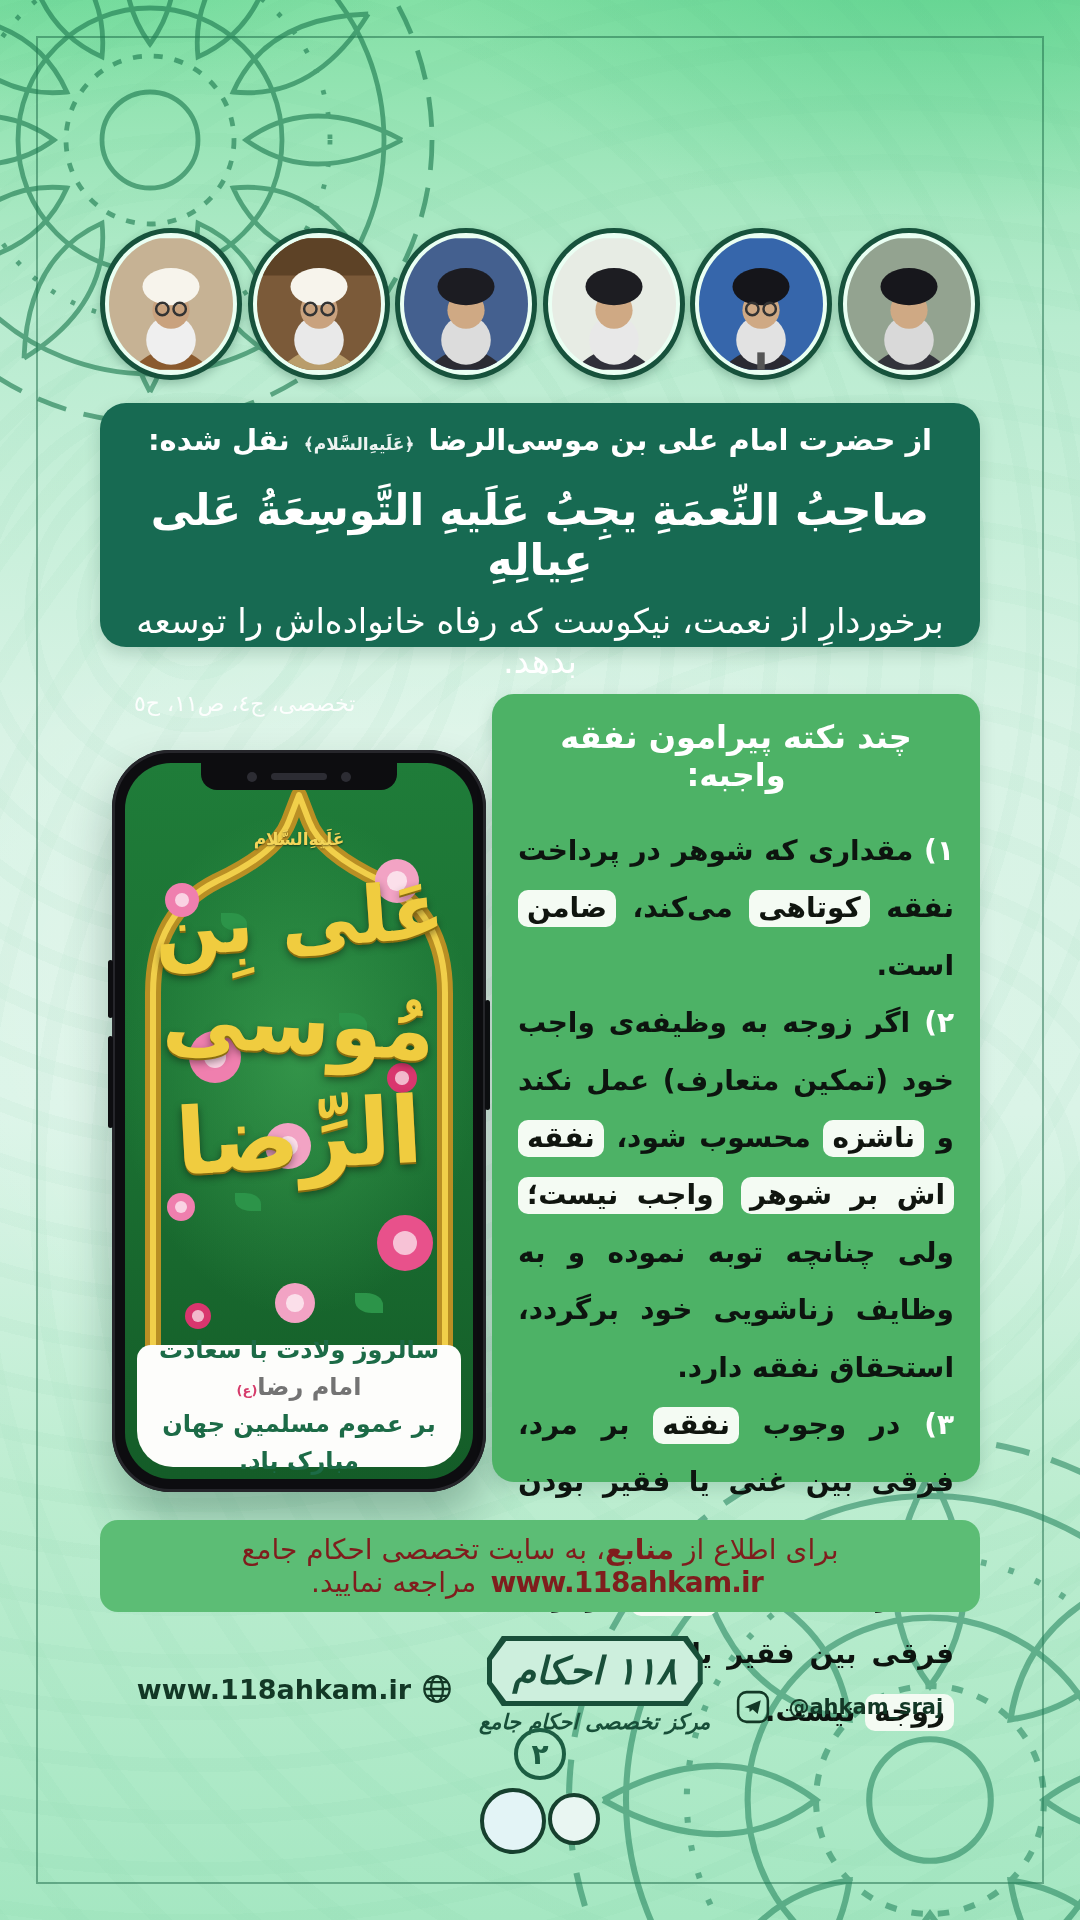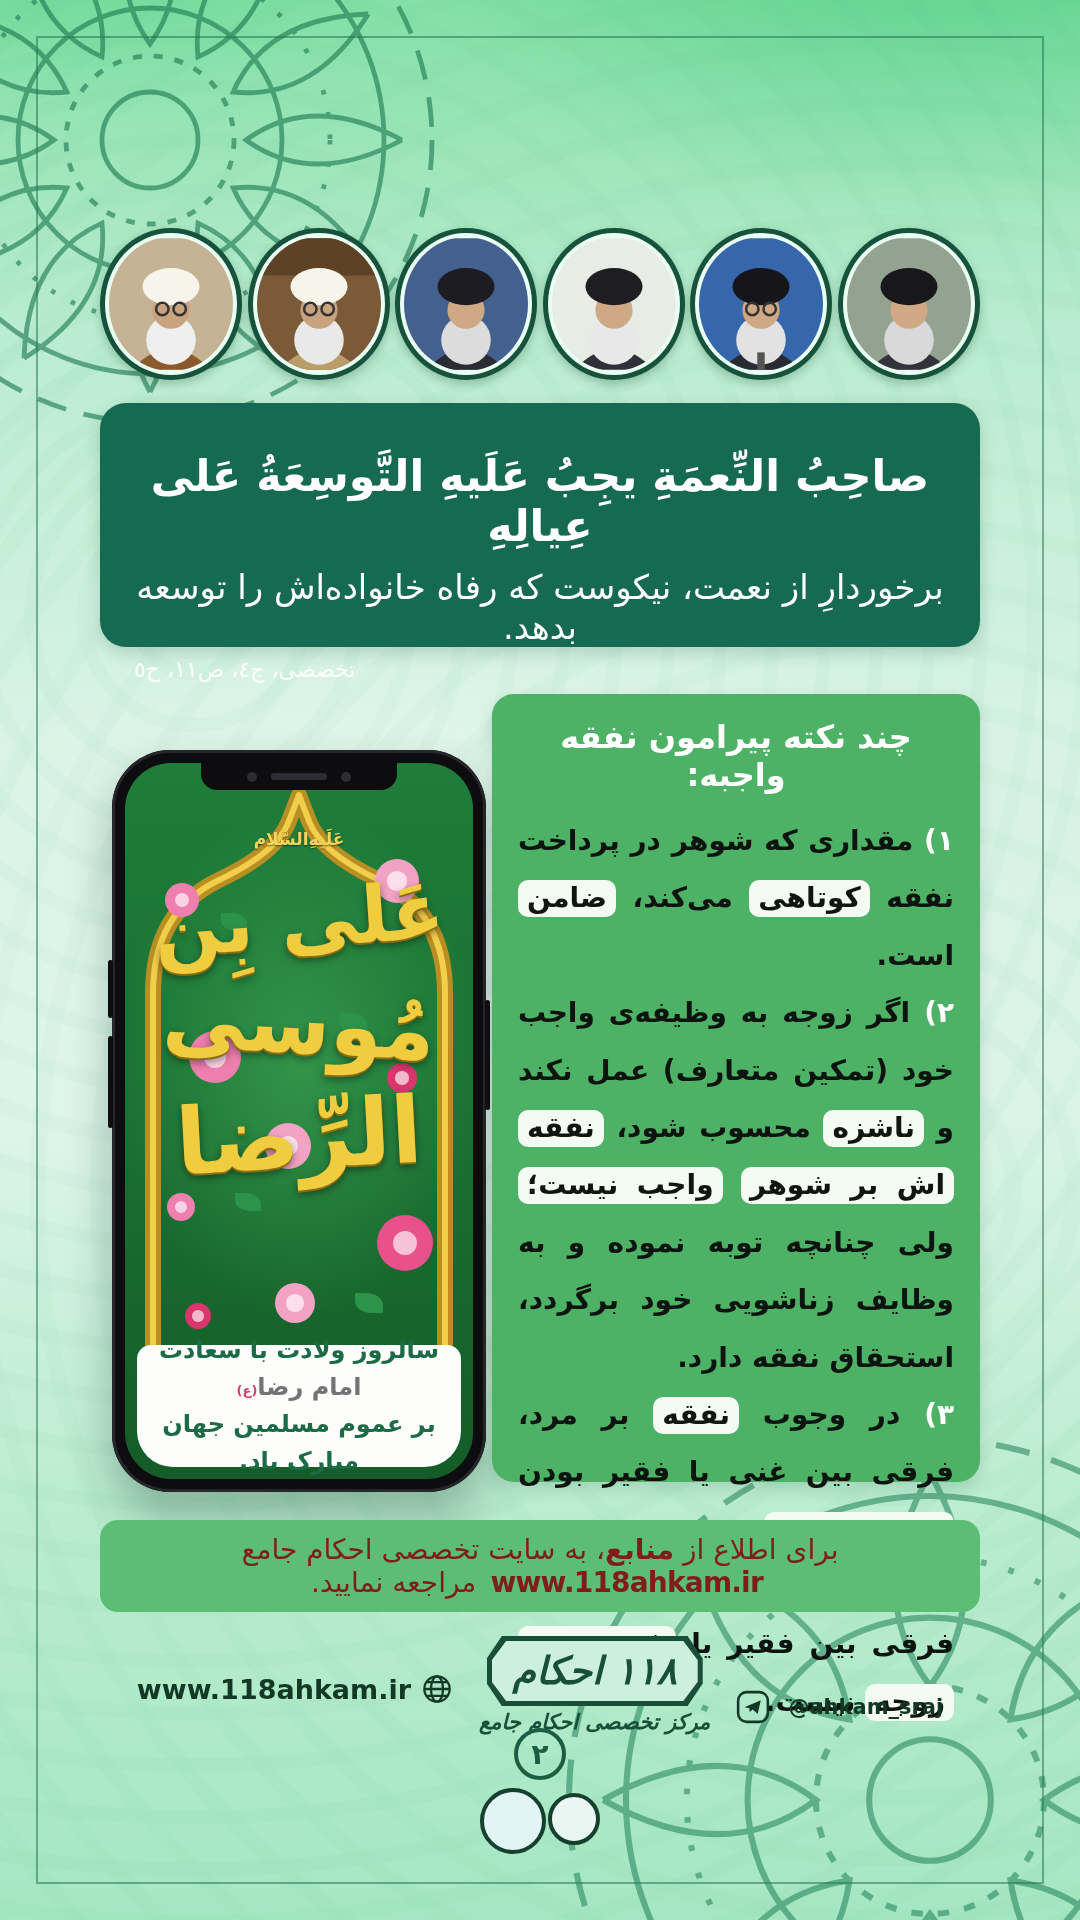--- a/index.html
+++ b/index.html
@@ -103,21 +103,21 @@
   .phone-card .c2{ font-size:24px; font-weight:bold; color:#1c6b47; letter-spacing:-.5px; }
 
   
   .notes{
     position:absolute; left:492px; top:694px; width:488px; height:788px;
     background:#4db266; border-radius:22px; padding:24px 26px;
     direction:rtl; box-shadow:0 6px 16px rgba(10,60,40,.15);
   }
   .notes-title{
     color:#fff; font-weight:bold; font-size:32px; text-align:center; letter-spacing:-1px;
-    margin-bottom:18px;
+    margin-bottom:28px;
   }
   .note-item{
     color:#0d140f; font-size:28px; font-weight:bold; text-align:justify;
     line-height:2.05; letter-spacing:-.8px;
   }
   .note-item .mark{ color:#ffffff; }
   .hl{
     background:#f4fbf3; color:#10150f; border-radius:10px; padding:1px 9px 3px;
     box-decoration-break:clone; -webkit-box-decoration-break:clone;
   }
@@ -278,20 +278,25 @@
         <rect width="100" height="106" fill="#93a390"></rect>
         <path d="M18,106 q32,-34 64,0 z" fill="#33333b"></path>
         <ellipse cx="50" cy="82" rx="20" ry="20" fill="#d9d9d9"></ellipse>
         <circle cx="50" cy="58" r="15" fill="#cfa984"></circle>
         <ellipse cx="50" cy="39" rx="23" ry="15" fill="#17171c"></ellipse>
       </svg>
     </div>
   </div>
 
   <div class="quote-card">
+    <div class="quote-line1">
+      <span>از حضرت امام علی بن موسی‌الرضا</span>
+      <span class="quote-sym">﴿عَلَیهِ‌السَّلام﴾</span>
+      <span>نقل شده:</span>
+    </div>
     <div class="quote-arabic">صاحِبُ النِّعمَةِ یجِبُ عَلَیهِ التَّوسِعَةُ عَلی عِیالِهِ</div>
     <div class="quote-trans">برخوردارِ از نعمت، نیکوست که رفاه خانواده‌اش را توسعه بدهد.</div>
     <div class="quote-src">تخصصی، ج٤، ص١١، ح٥</div>
   </div>
 
   <div class="phone">
     <span class="btn btn-l1"></span>
     <span class="btn btn-l2"></span>
     <span class="btn btn-r1"></span>
     <div class="screen">

